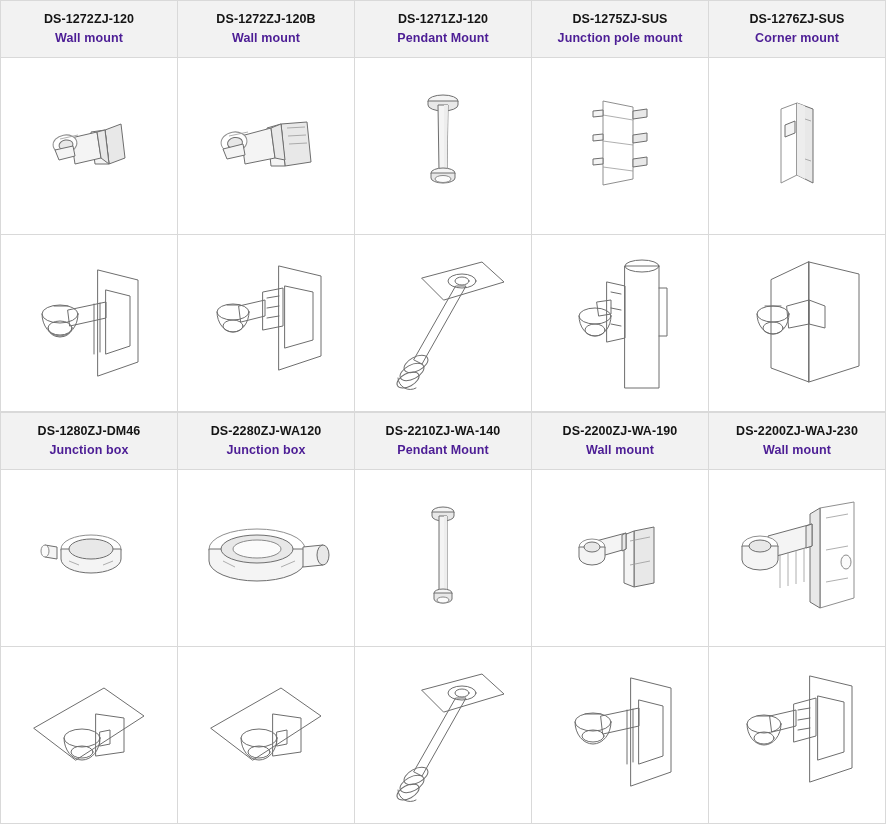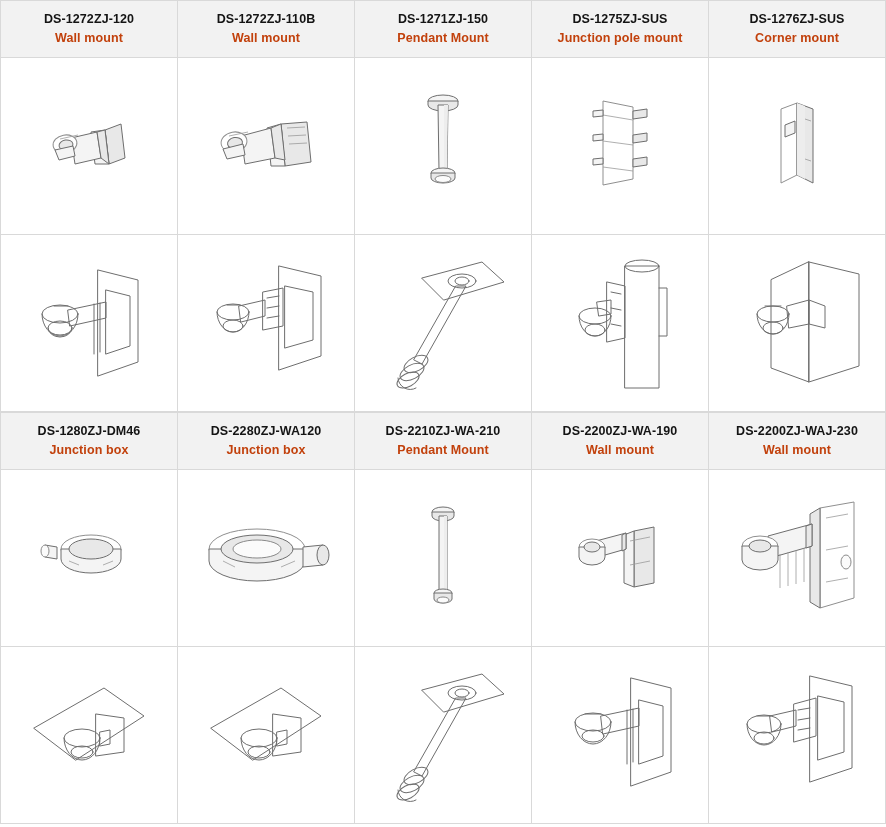--- a/index.html
+++ b/index.html
@@ -39,21 +39,21 @@
     font-size: 12.5px;
     font-weight: bold;
     line-height: 1.55;
     color: #141414;
     letter-spacing: 0.1px;
   }
   .head-type {
     font-size: 12.5px;
     font-weight: bold;
     line-height: 1.55;
-    color: #c2410c;
+    color: #4c1d95;
     letter-spacing: 0.1px;
   }
   td.img-cell {
     height: 176px;
     background: #ffffff;
   }
   .img-wrap {
     width: 100%;
     height: 176px;
     display: flex;
@@ -78,25 +78,25 @@
 <div class="sheet">
 
   <table class="grid">
     <tbody>
         <tr>
       <td class="head">
         <div class="head-name">DS-1272ZJ-120</div>
         <div class="head-type">Wall mount</div>
       </td>
       <td class="head">
-        <div class="head-name">DS-1272ZJ-110B</div>
+        <div class="head-name">DS-1272ZJ-120B</div>
         <div class="head-type">Wall mount</div>
       </td>
       <td class="head">
-        <div class="head-name">DS-1271ZJ-150</div>
+        <div class="head-name">DS-1271ZJ-120</div>
         <div class="head-type">Pendant Mount</div>
       </td>
       <td class="head">
         <div class="head-name">DS-1275ZJ-SUS</div>
         <div class="head-type">Junction pole mount</div>
       </td>
       <td class="head">
         <div class="head-name">DS-1276ZJ-SUS</div>
         <div class="head-type">Corner mount</div>
       </td>
@@ -299,21 +299,21 @@
         <tr>
       <td class="head">
         <div class="head-name">DS-1280ZJ-DM46</div>
         <div class="head-type">Junction box</div>
       </td>
       <td class="head">
         <div class="head-name">DS-2280ZJ-WA120</div>
         <div class="head-type">Junction box</div>
       </td>
       <td class="head">
-        <div class="head-name">DS-2210ZJ-WA-210</div>
+        <div class="head-name">DS-2210ZJ-WA-140</div>
         <div class="head-type">Pendant Mount</div>
       </td>
       <td class="head">
         <div class="head-name">DS-2200ZJ-WA-190</div>
         <div class="head-type">Wall mount</div>
       </td>
       <td class="head">
         <div class="head-name">DS-2200ZJ-WAJ-230</div>
         <div class="head-type">Wall mount</div>
       </td>

